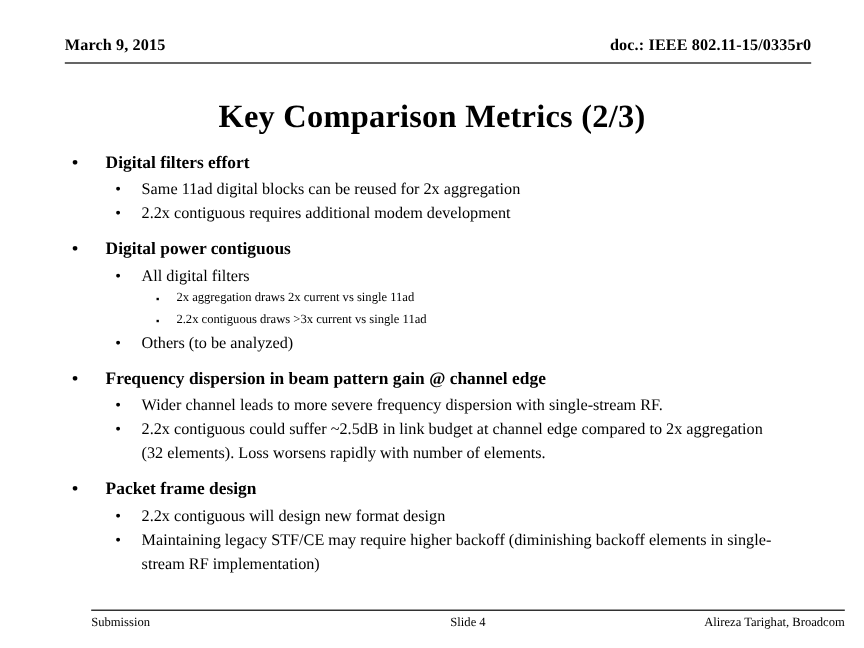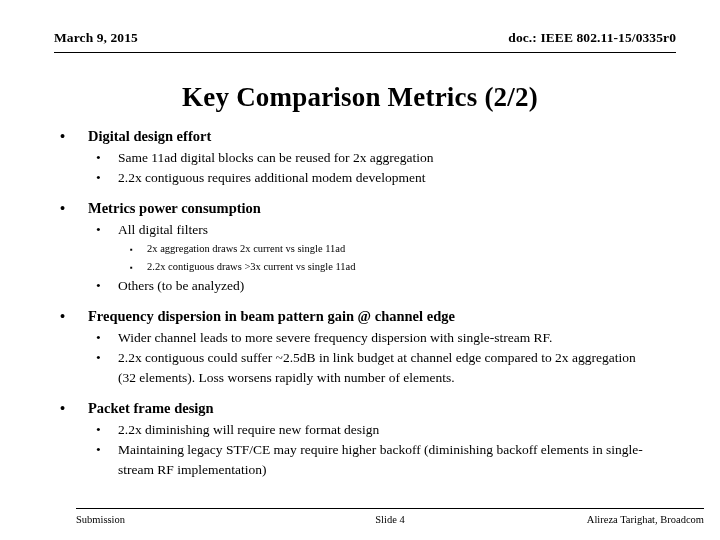--- a/index.html
+++ b/index.html
@@ -168,40 +168,40 @@
   }
 </style>
 </head>
 <body>
 
 <div class="header">
   <span class="header-date">March 9, 2015</span>
   <span class="header-doc">doc.: IEEE 802.11-15/0335r0</span>
 </div>
 
-<div class="slide-title">Key Comparison Metrics (2/2)</div>
+<div class="slide-title">Key Comparison Metrics (2/3)</div>
 
 <div class="body-area" id="body-area">
     <div class="row lvl1">
       <span class="bullet-mark">•</span>
-      <span class="bullet-text">Digital design effort</span>
+      <span class="bullet-text">Digital filters effort</span>
     </div>
     <div class="gap-sm"></div>
     <div class="row lvl2">
       <span class="bullet-mark">•</span>
       <span class="bullet-text">Same 11ad digital blocks can be reused for 2x aggregation</span>
     </div>
     <div class="row lvl2">
       <span class="bullet-mark">•</span>
       <span class="bullet-text">2.2x contiguous requires additional modem development</span>
     </div>
     <div class="gap-sec"></div>
     <div class="row lvl1">
       <span class="bullet-mark">•</span>
-      <span class="bullet-text">Metrics power consumption</span>
+      <span class="bullet-text">Digital power contiguous</span>
     </div>
     <div class="gap-sm"></div>
     <div class="row lvl2">
       <span class="bullet-mark">•</span>
       <span class="bullet-text">All digital filters</span>
     </div>
     <div class="row lvl3">
       <span class="bullet-mark">▪</span>
       <span class="bullet-text">2x aggregation draws 2x current vs single 11ad</span>
     </div>
@@ -228,21 +228,21 @@
       <span class="bullet-text">2.2x contiguous could suffer ~2.5dB in link budget at channel edge compared to 2x aggregation (32 elements). Loss worsens rapidly with number of elements.</span>
     </div>
     <div class="gap-sec"></div>
     <div class="row lvl1">
       <span class="bullet-mark">•</span>
       <span class="bullet-text">Packet frame design</span>
     </div>
     <div class="gap-sm"></div>
     <div class="row lvl2">
       <span class="bullet-mark">•</span>
-      <span class="bullet-text">2.2x diminishing will require new format design</span>
+      <span class="bullet-text">2.2x contiguous will design new format design</span>
     </div>
     <div class="row lvl2">
       <span class="bullet-mark">•</span>
       <span class="bullet-text">Maintaining legacy STF/CE may require higher backoff (diminishing backoff elements in single-stream RF implementation)</span>
     </div>
   </div>
 
 <div class="footer">
   <div class="footer-inner">
     <span class="footer-left">Submission</span>

